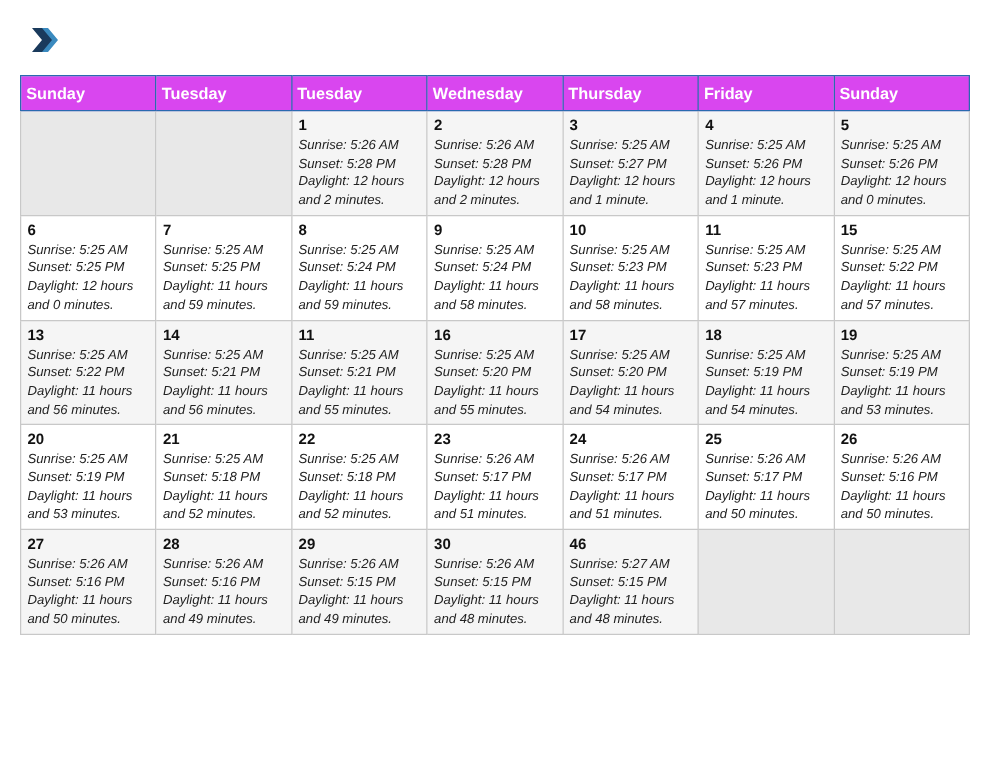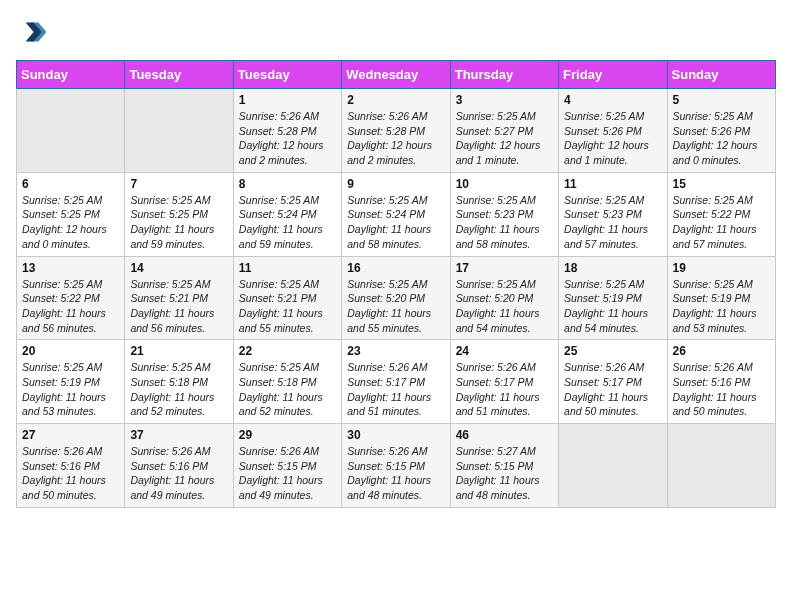--- a/index.html
+++ b/index.html
@@ -236,21 +236,21 @@
           <div class="day-num">26</div>
           <div class="day-info">Sunrise: 5:26 AM<br>Sunset: 5:16 PM<br>Daylight: 11 hours and 50 minutes.</div>
         </td>
       </tr>
       <tr>
         <td>
           <div class="day-num">27</div>
           <div class="day-info">Sunrise: 5:26 AM<br>Sunset: 5:16 PM<br>Daylight: 11 hours and 50 minutes.</div>
         </td>
         <td>
-          <div class="day-num">37</div>
+          <div class="day-num">28</div>
           <div class="day-info">Sunrise: 5:26 AM<br>Sunset: 5:16 PM<br>Daylight: 11 hours and 49 minutes.</div>
         </td>
         <td>
           <div class="day-num">29</div>
           <div class="day-info">Sunrise: 5:26 AM<br>Sunset: 5:15 PM<br>Daylight: 11 hours and 49 minutes.</div>
         </td>
         <td>
           <div class="day-num">30</div>
           <div class="day-info">Sunrise: 5:26 AM<br>Sunset: 5:15 PM<br>Daylight: 11 hours and 48 minutes.</div>
         </td>

